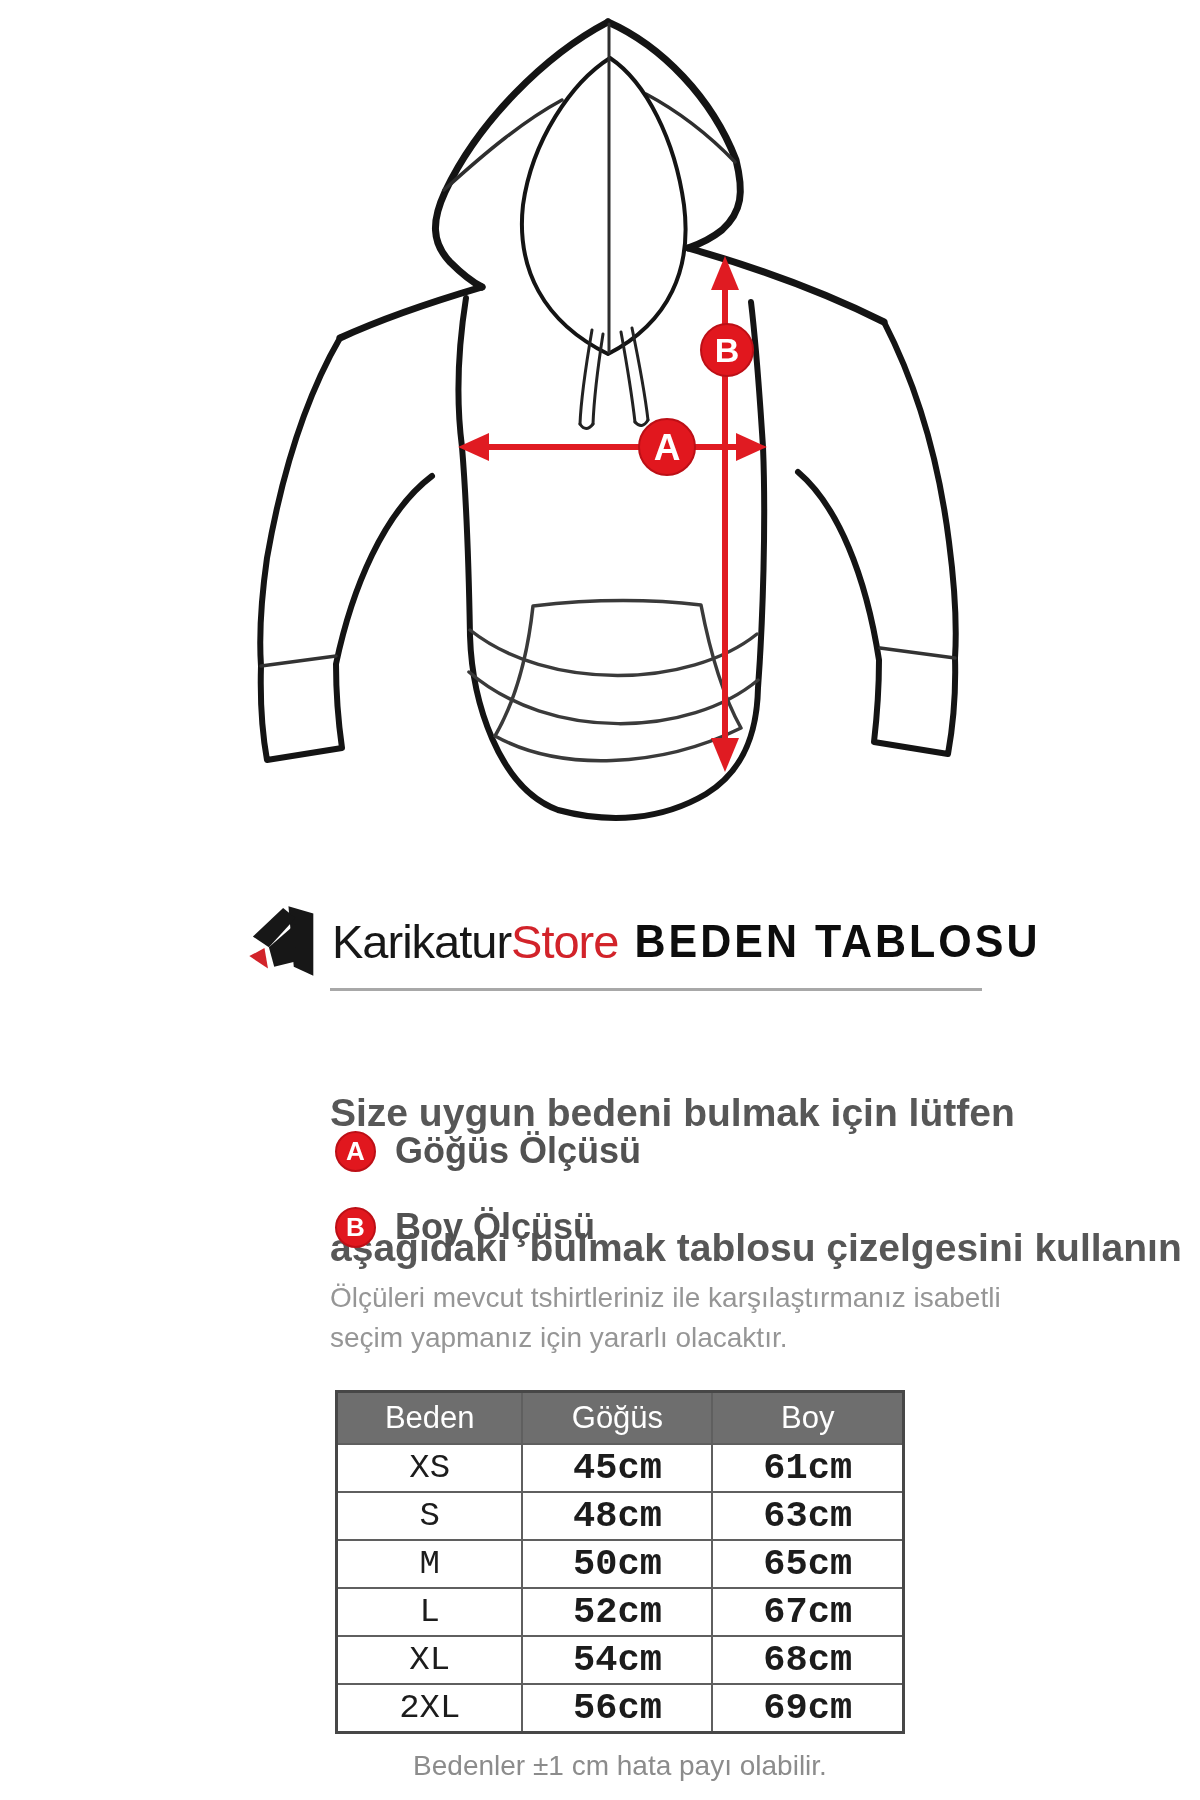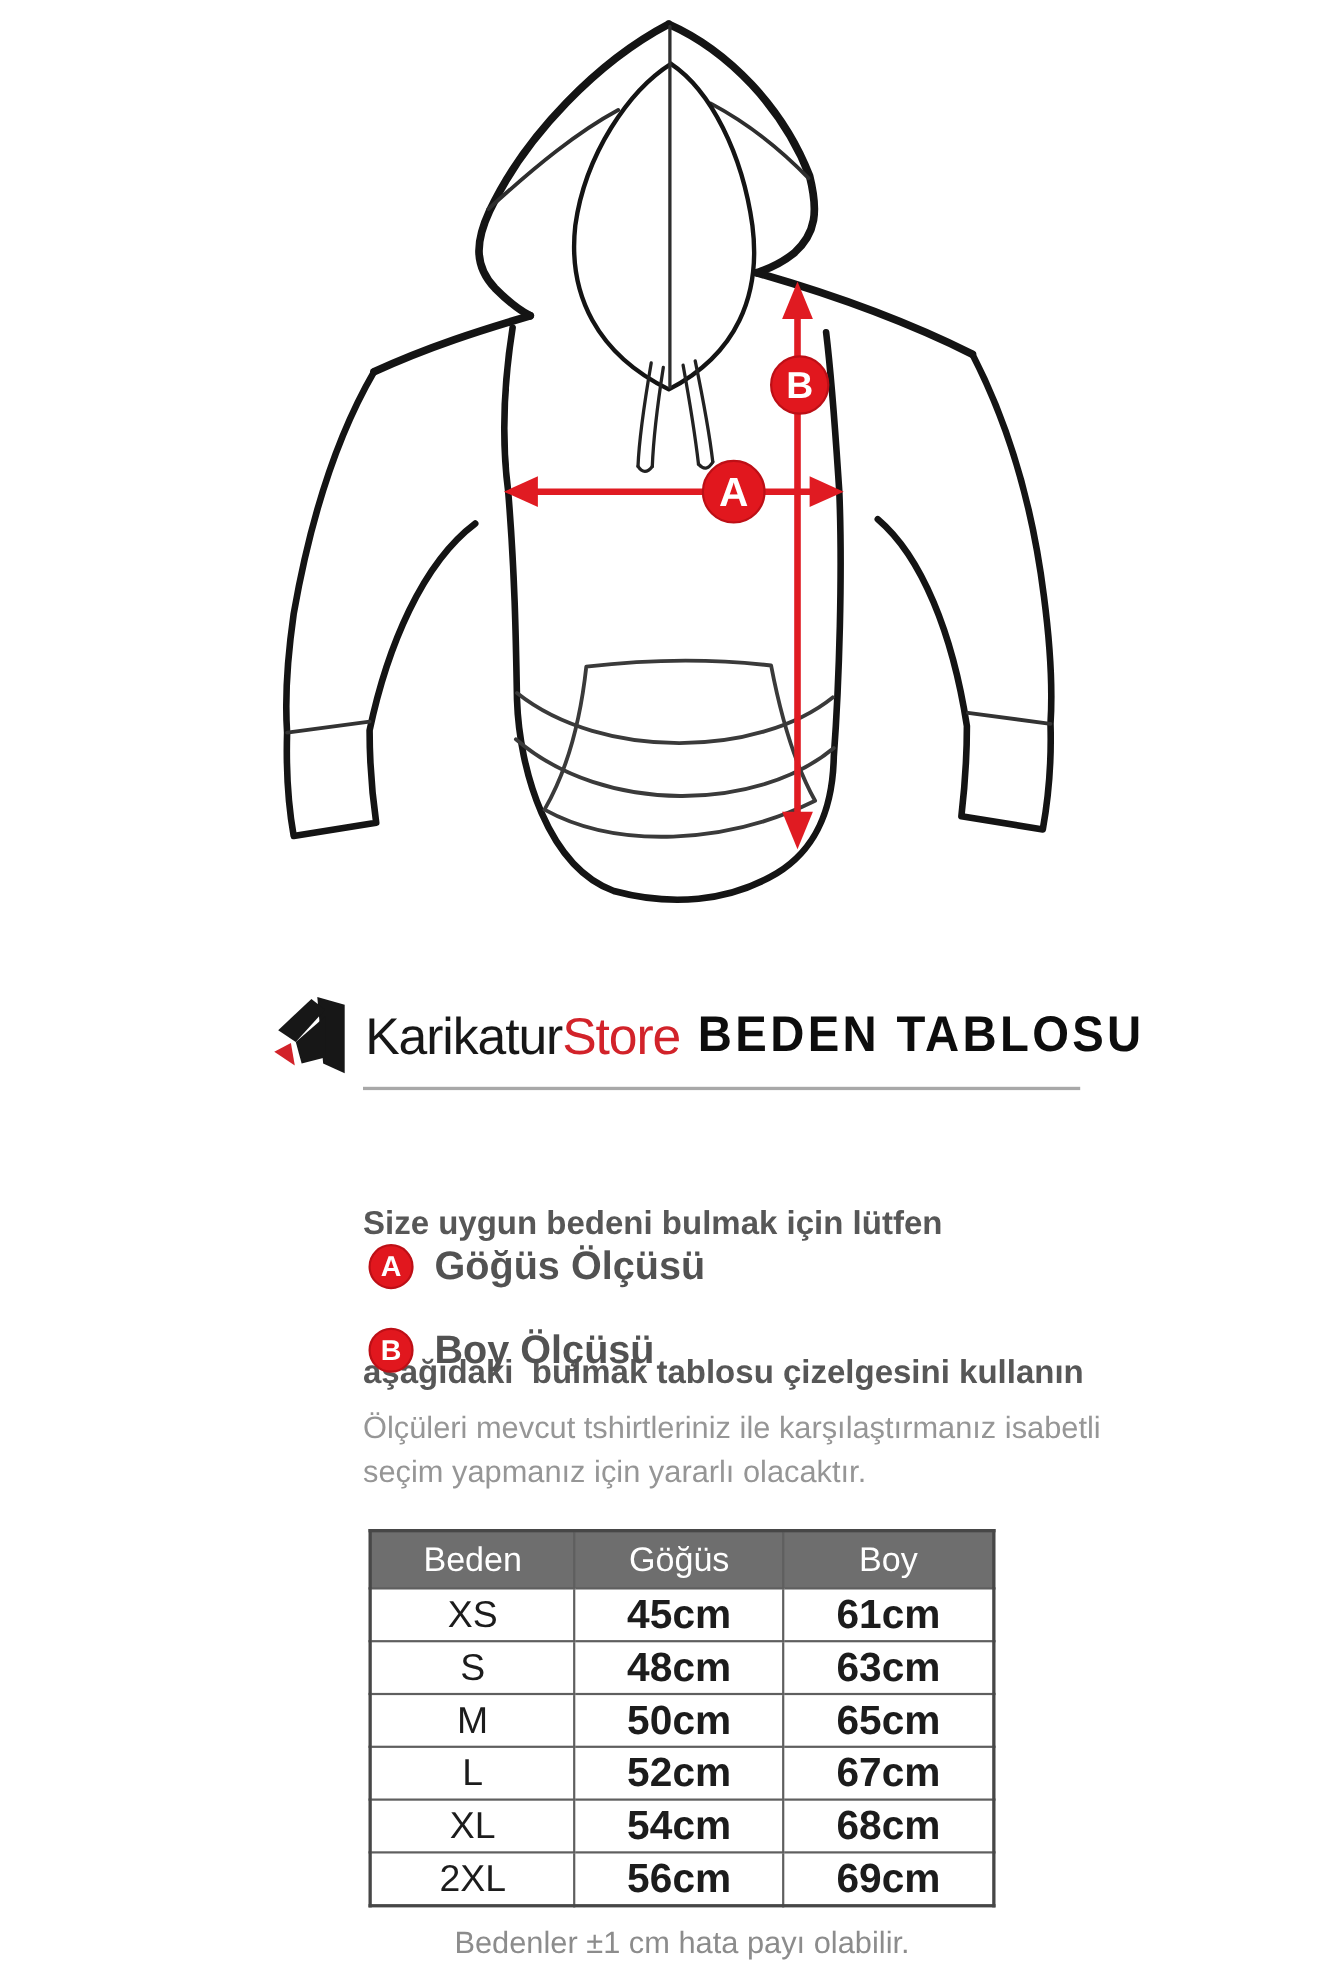--- a/index.html
+++ b/index.html
@@ -15,21 +15,21 @@
   
   .logo-row{left:244px;top:898px;display:flex;align-items:center;white-space:nowrap;}
   .logo-mark{width:80px;height:86px;margin-right:8px;flex:0 0 auto;}
   .brand{font-size:47px;font-weight:400;letter-spacing:-1px;color:#171717;}
   .brand .red{color:#d2232a;}
   .headline{font-size:43px;font-weight:700;letter-spacing:3px;color:#0d0d0d;margin-left:16px;transform:scaleY(1.06);}
 
   .rule{left:330px;top:988px;width:652px;height:3px;background:#a8a8a8;}
 
   
-  .intro{left:330px;top:1000px;font-size:30px;line-height:45px;font-weight:700;color:#575757;white-space:pre-wrap;}
+  .intro{left:330px;top:1000px;font-size:39px;line-height:45px;font-weight:700;color:#575757;white-space:pre-wrap;}
 
   
   .measure-row{left:335px;display:flex;align-items:center;}
   .measure-a{top:1130px;}
   .measure-b{top:1206px;}
   .badge{
     width:41px;height:41px;border-radius:50%;background:#e1171e;border:2px solid #bd0f16;
     color:#fff;font-weight:700;font-size:26px;display:flex;align-items:center;justify-content:center;
     box-sizing:border-box;flex:0 0 auto;
   }
@@ -38,21 +38,21 @@
   
   .note{left:330px;top:1278px;font-size:28px;line-height:40px;font-weight:400;color:#969696;}
 
   
   .size-table{left:335px;top:1390px;width:570px;border-collapse:collapse;table-layout:fixed;}
   .size-table th,.size-table td{border:2px solid #5f5f5f;text-align:center;padding:0;}
   .size-table{border:3px solid #474747;}
   .size-table th{
     background:#6e6e6e;color:#ffffff;font-weight:400;font-size:31px;height:50px;
   }
-  .size-table td{height:46px;color:#1c1c1c;background:#ffffff;}
+  .size-table td{height:46px;color:#1c1c1c;background:#ffffff;font-family:Liberation Mono, monospace;}
   .size-table td.c-size{font-size:34px;font-weight:400;}
   .size-table td.c-num{font-size:37px;font-weight:700;margin-left:24px;}
 
   .footer-note{left:335px;top:1750px;width:570px;text-align:center;font-size:28px;color:#8c8c8c;}
 </style>
 </head>
 <body>
 
 <svg id="hoodie-svg" class="abs" viewBox="250 10 712 848">
   <g fill="none" stroke="#141414" stroke-linecap="round" stroke-linejoin="round">

